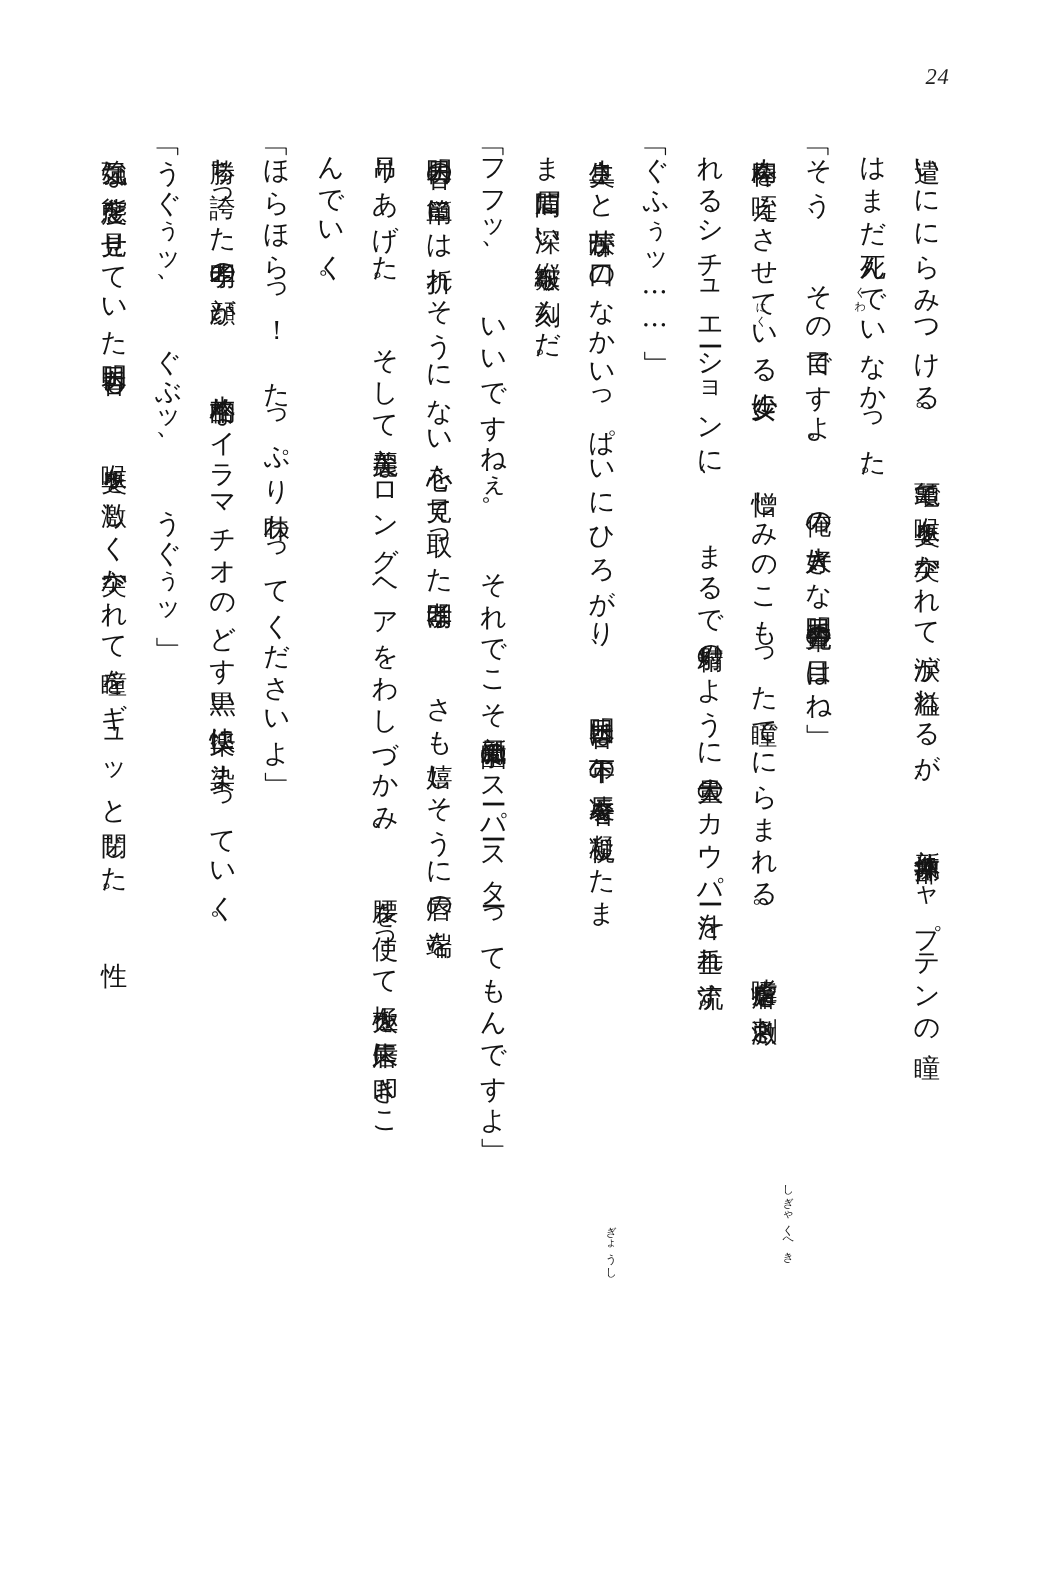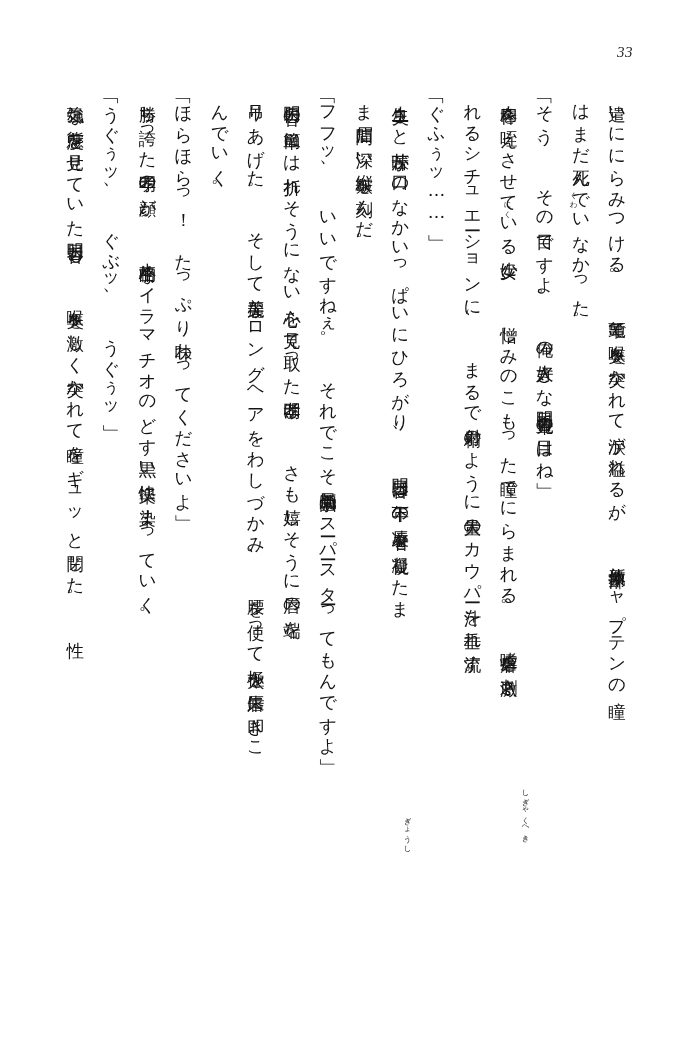--- a/index.html
+++ b/index.html
@@ -74,21 +74,21 @@
     position: absolute;
     inset: 0;
     pointer-events: none;
   }
 </style>
 </head>
 <body>
 
 <div class="sheet-edge"></div>
 
-<div class="page-number">33</div>
+<div class="page-number">24</div>
 
 <div class="page-body">
   <div class="col">遣いににらみつける。 亀頭で喉奥を突かれて涙が溢れるが、 新体操部キャプテンの瞳</div>
   <div class="col">はまだ死んでいなかった。</div>
   <div class="col">「そう、 その目ですよ。 俺の大好きな明日香先輩の目はね」</div>
   <div class="col">肉棒を咥えさせている少女に、 憎しみのこもった瞳でにらまれる。 嗜虐癖を刺激さ</div>
   <div class="col">れるシチュエーションに、 まるで射精のように大量のカウパー汁を垂れ流す。</div>
   <div class="col">「ぐふぅッ……」</div>
   <div class="col">生臭さと苦味が口のなかいっぱいにひろがり、 明日香は年下の凌辱者を凝視したま</div>
   <div class="col">ま眉間に深い縦皺を刻んだ。</div>

